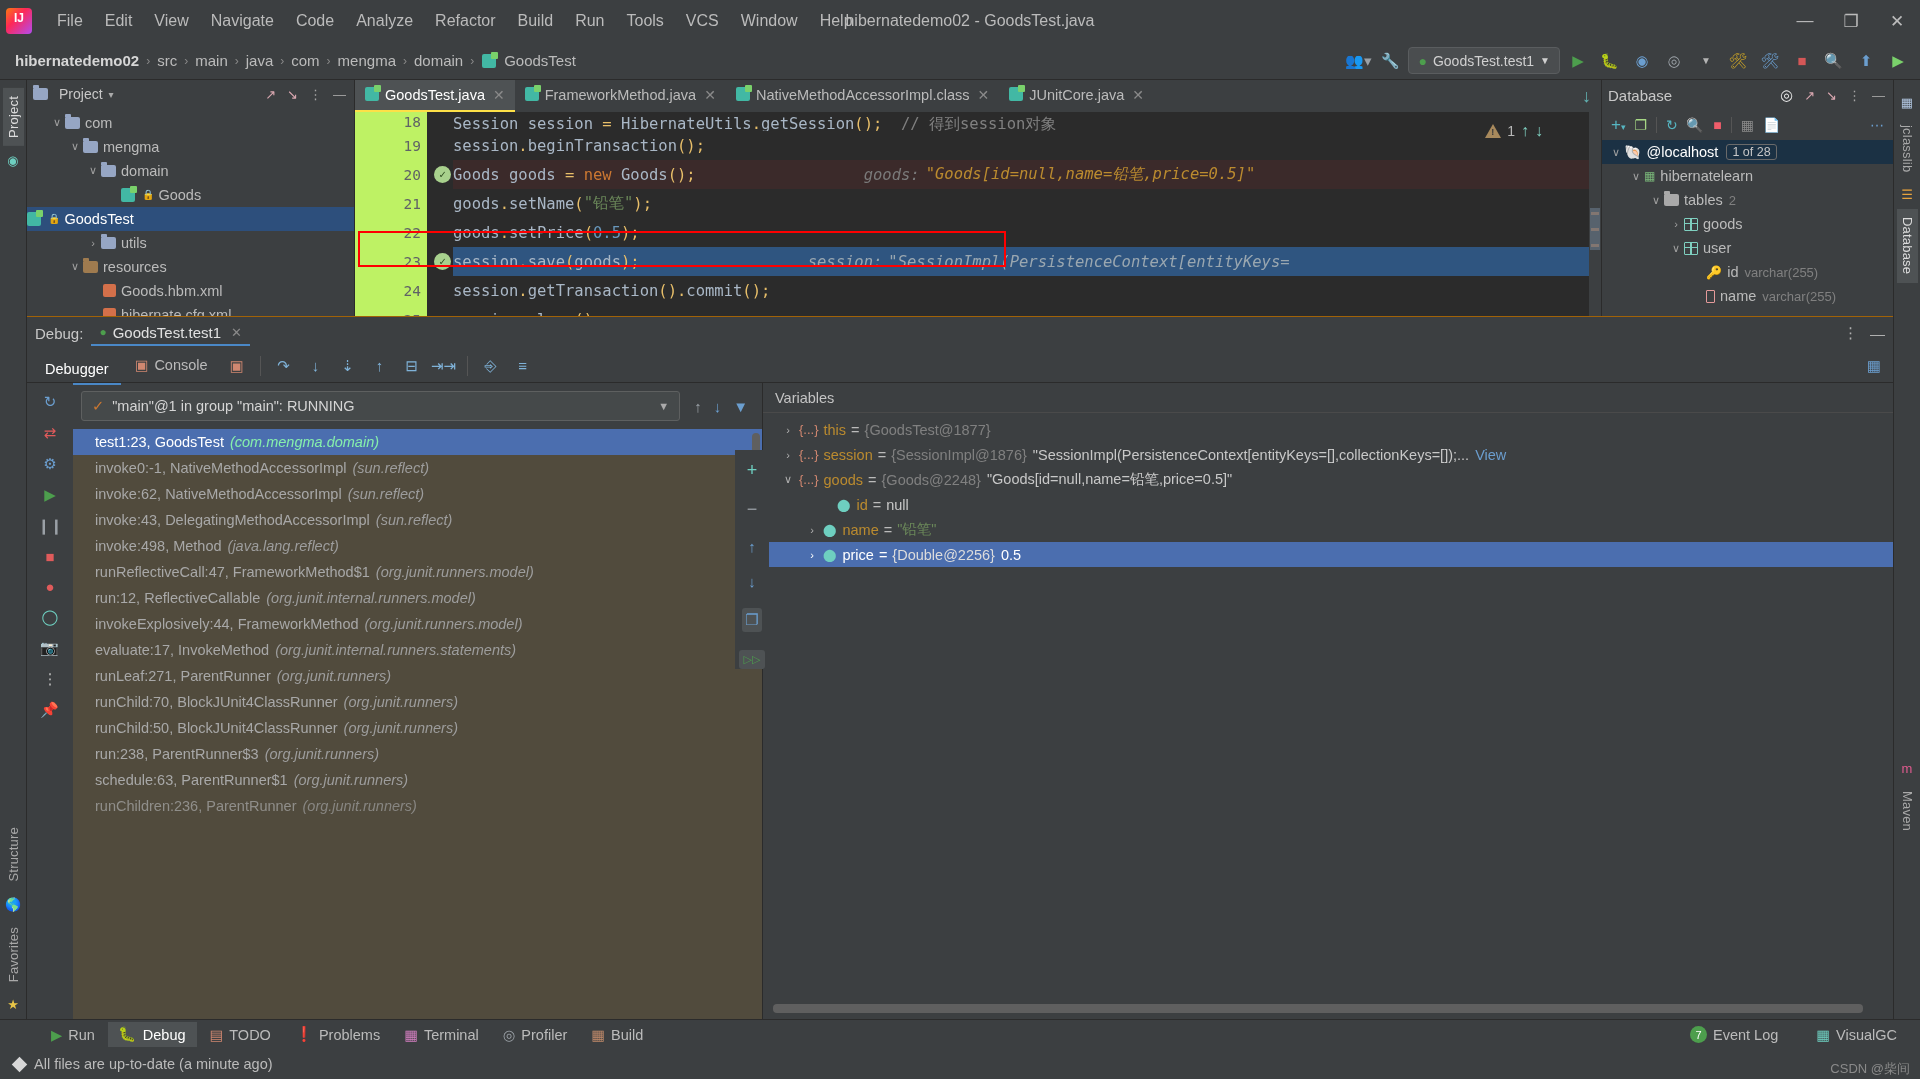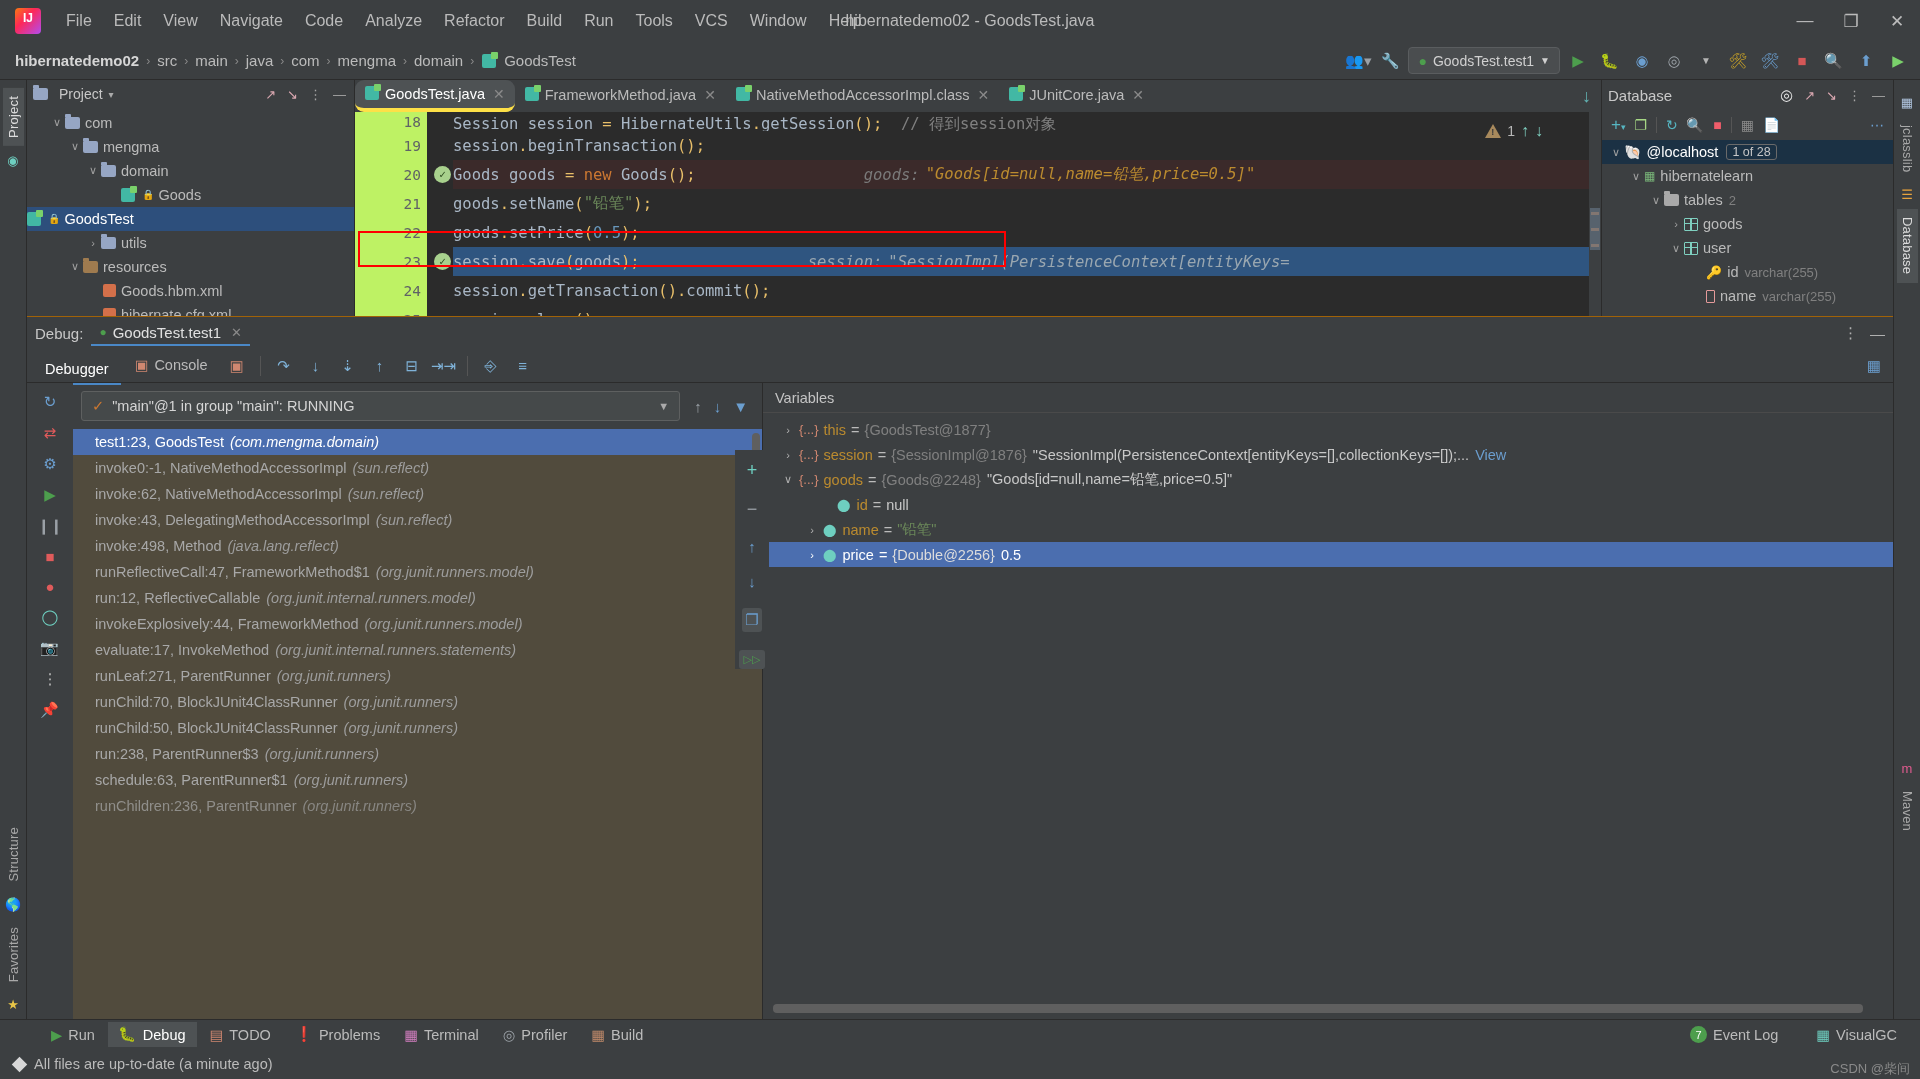--- a/index.html
+++ b/index.html
@@ -9,21 +9,21 @@
     font-family:"Liberation Sans", sans-serif;
     color:#bbbbbb;
     overflow:hidden;
     font-size:15px;
   }
   .ide { position:relative; width:1920px; height:1079px; display:flex; flex-direction:column; }
 
   
   .menubar {
     height:42px; background:#3c3f41; display:flex; align-items:center;
-    padding-left:15px; flex:0 0 42px; position:relative;
+    padding-left:6px; flex:0 0 42px; position:relative;
   }
   .logo {
     width:26px; height:26px; margin-right:14px; position:relative;
     background:linear-gradient(135deg,#f97a12 0%,#fe2857 40%,#b24cf0 100%);
     border-radius:4px;
   }
   .logo::after{
     content:"IJ"; position:absolute; left:0; right:0; top:3px; text-align:center;
     font-size:12px; font-weight:bold; color:#fff; font-family:"Liberation Sans",sans-serif;
   }
@@ -98,21 +98,21 @@
   .lock { color:#c9a227; font-size:10px; margin-left:2px; }
   .xml-ic { width:13px; height:13px; background:#d4704a; border-radius:2px; display:inline-block; }
 
   
   .editor { flex:1 1 auto; display:flex; flex-direction:column; min-width:0; background:#2b2b2b; }
   .tabsbar { height:32px; background:#3c3f41; display:flex; align-items:stretch; flex:0 0 32px; }
   .etab {
     display:flex; align-items:center; gap:6px; padding:0 10px; font-size:14.5px; color:#bbbbbb;
     border-bottom:2px solid transparent; white-space:nowrap;
   }
-  .etab.active { background:#4e5254; border-bottom:4px solid #fde047; color:#ffffff;border-radius:9px; }
+  .etab.active { background:#4e5254; border-bottom:2px solid #fde047; color:#ffffff; }
   .etab .x { color:#8a8a8a; font-size:14px; margin-left:2px; }
   .tabs-right { margin-left:auto; display:flex; align-items:center; padding:0 10px; color:#62b5b5; font-size:18px; }
 
   .codearea { flex:1 1 auto; position:relative; overflow:hidden; background:#2b2b2b; display:flex; }
   .gutter {
     width:72px; flex:0 0 72px; background:#bef264; position:relative;
     font-family:"DejaVu Sans Mono", monospace; font-size:14.5px; color:#606366;
   }
   .gline { height:29px; display:flex; align-items:center; justify-content:flex-end; padding-right:6px; position:relative; }
   .gcheck { position:absolute; right:-24px; top:6px; width:17px; height:17px; border-radius:50%;
@@ -176,21 +176,21 @@
   .sec-title { height:30px; display:flex; align-items:center; padding-left:12px; font-size:14.5px; color:#c4c4c4;
                border-bottom:1px solid #4a4a4a;}
   .thread-sel { margin:8px; height:30px; background:#45494a; border:1px solid #5e6060; border-radius:3px;
                 display:flex; align-items:center; padding:0 10px; gap:8px; font-size:14.5px; color:#d5d5d5; }
   .thread-sel .caret { margin-left:auto; color:#aaa; font-size:11px; }
   .frame-list { flex:1 1 auto; overflow:hidden; background:#514b3d; }
   .frame-row { height:26px; display:flex; align-items:center; padding-left:22px; font-size:14.5px;
                color:#a8a8a8; white-space:nowrap; }
   .frame-row.sel { background:#4b6eaf; color:#ffffff; }
   .frame-row .pkg { font-style:italic; color:#9d9d9d; margin-left:6px;}
-  .frame-row.sel .pkg { color:#ffffff; }
+  .frame-row.sel .pkg { color:#86efac; }
 
   .vars { flex:1 1 auto; display:flex; flex-direction:column; min-width:0; }
   .var-row { height:25px; display:flex; align-items:center; font-size:14.5px; white-space:nowrap; }
   .var-row.sel { background:#4b6eaf; }
   .v-arrow { width:22px; text-align:center; color:#b0b0b0; font-size:11px; }
   .braces { color:#d08770; font-size:13px; margin-right:5px; }
   .vname { color:#bb8b2f; }
   .veq { color:#bbb; margin:0 5px; }
   .vtype { color:#808080; }
   .vstr { color:#c8c8c8; }

